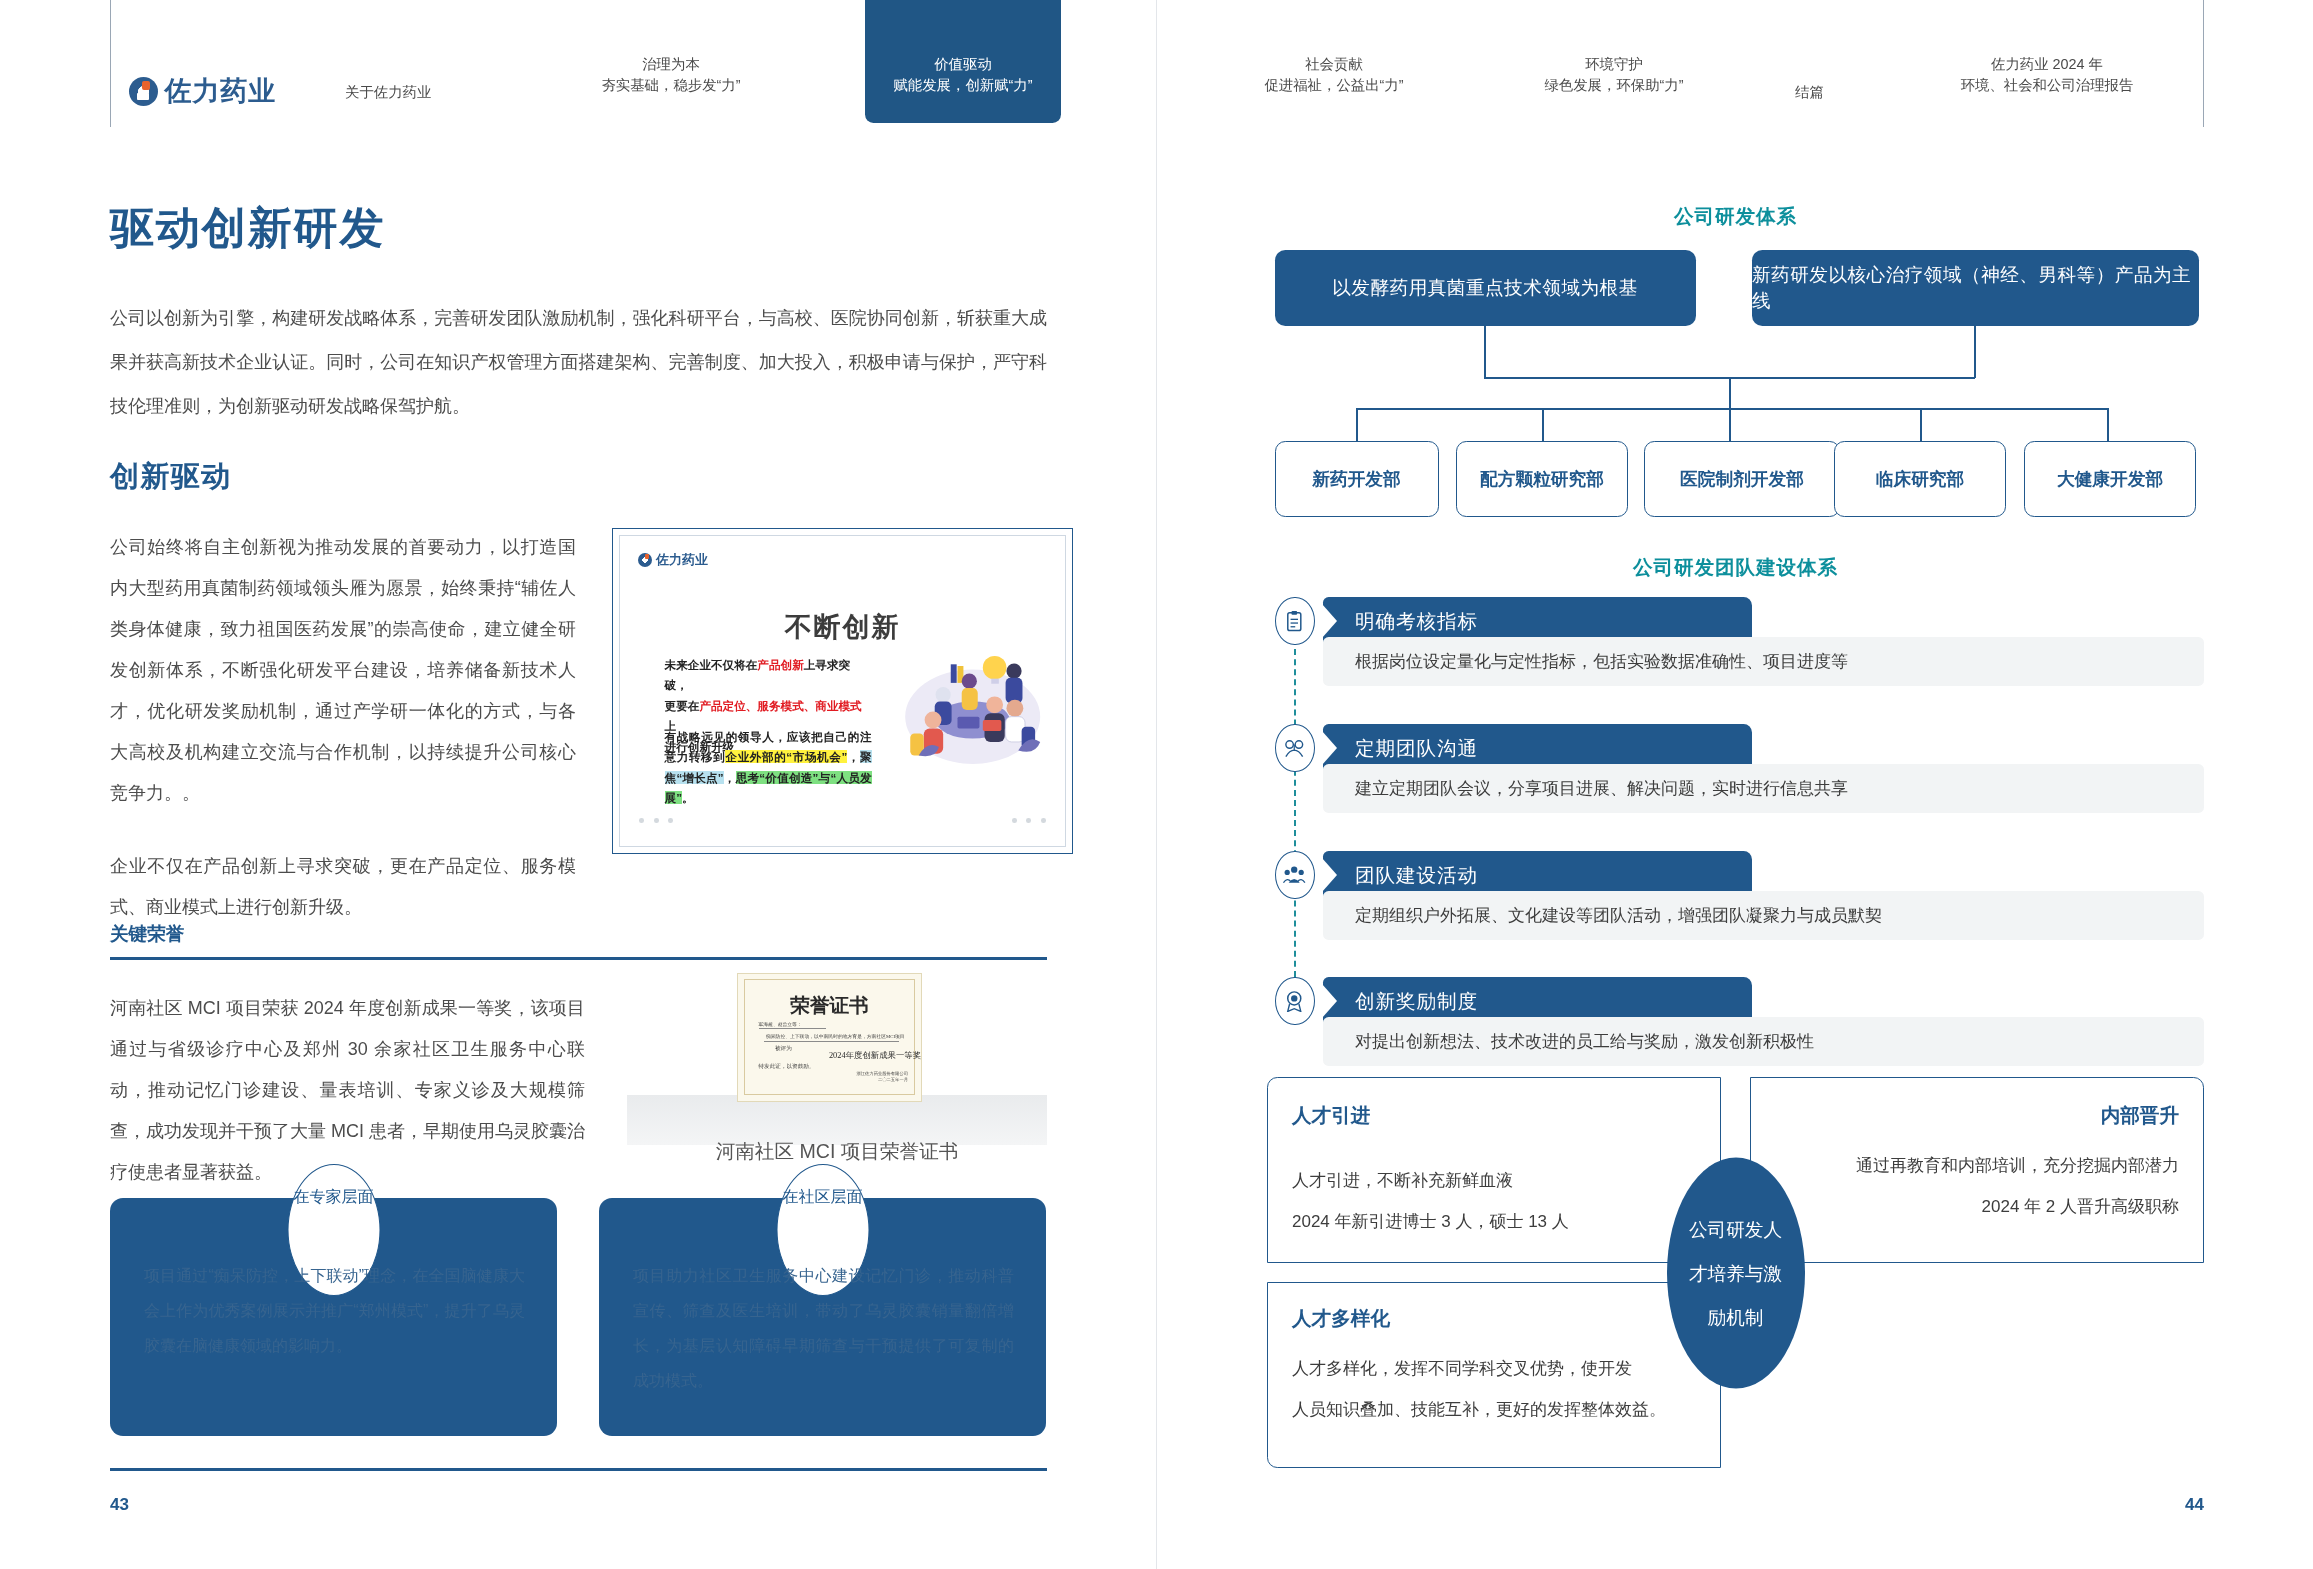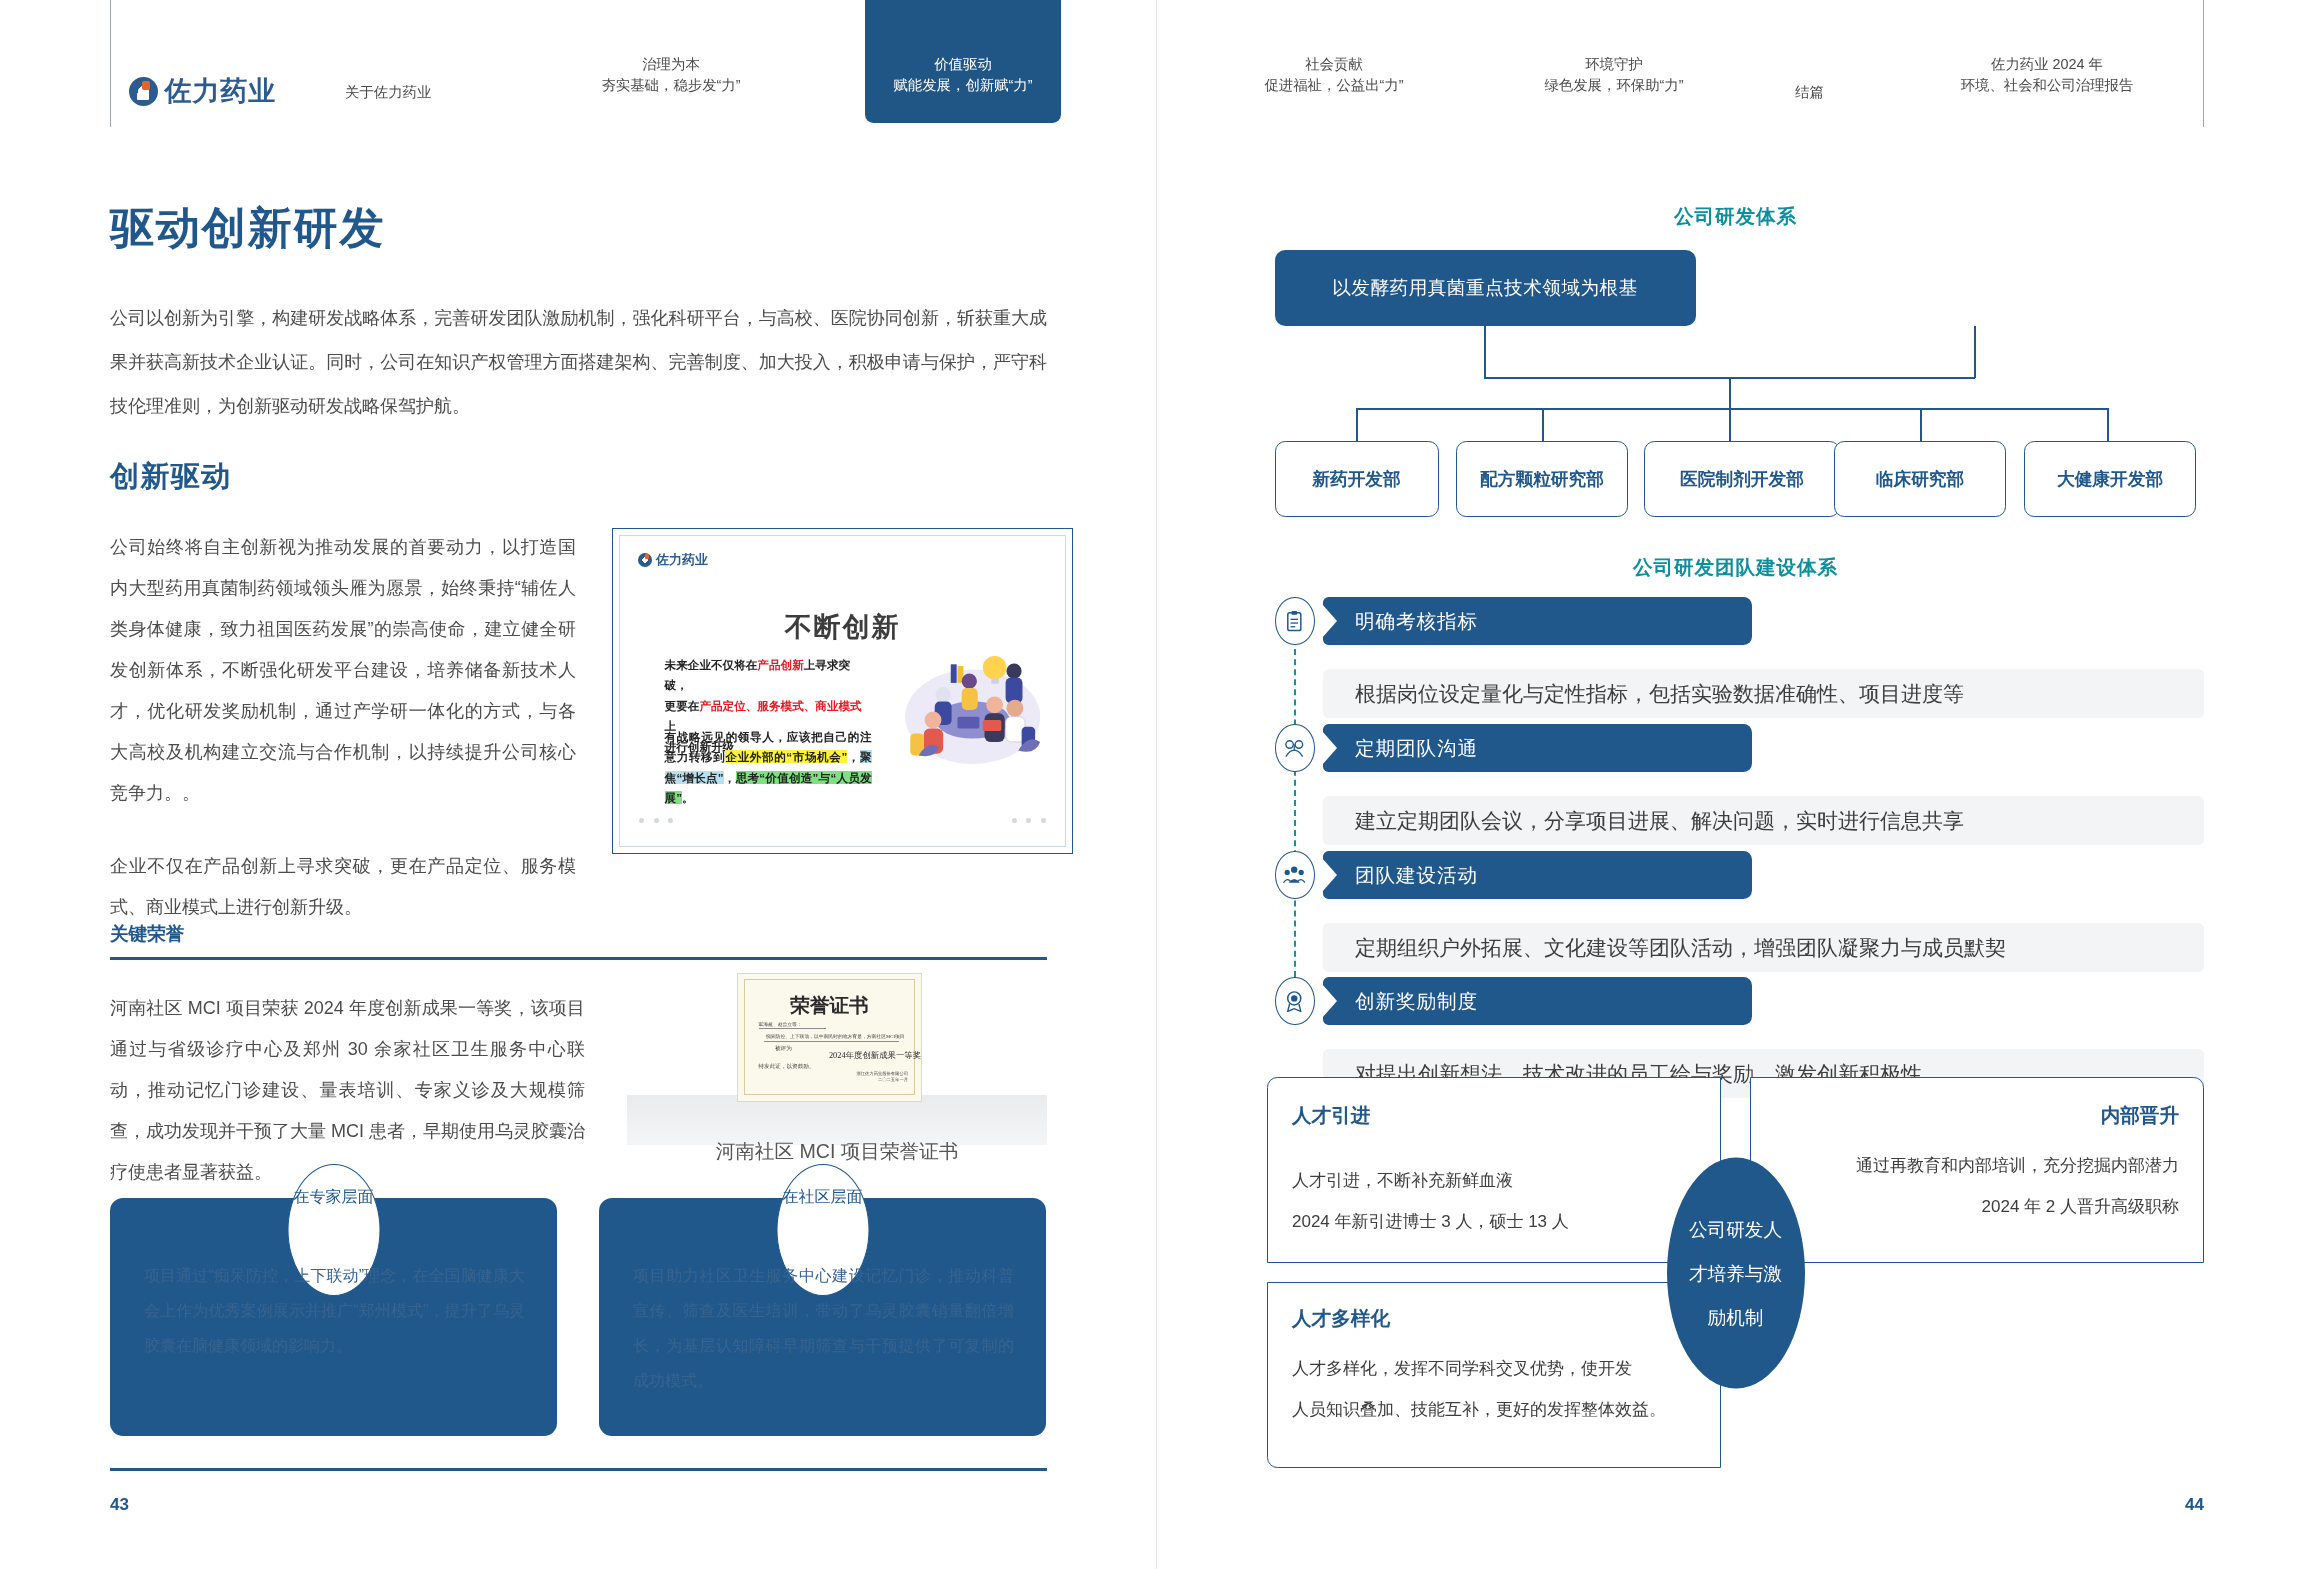--- a/index.html
+++ b/index.html
@@ -203,24 +203,24 @@
     background:#21588c; color:#fff; border-radius:5.6px 8.4px 8.4px 5.6px;
     display:flex; align-items:center; padding-left:32px;
     font-size:19.6px; letter-spacing:0.9px;
   }
   .tl-head::before{
     content:""; position:absolute; left:-0.9px; top:6.5px;
     border-top:17.7px solid transparent; border-bottom:17.7px solid transparent;
     border-left:15px solid #fff;
   }
   .tl-body {
-    position:absolute; left:56px; top:72px; width:881px; height:49px;
+    position:absolute; left:56px; top:40px; width:881px; height:49px;
     background:#f2f4f5; border-radius:5.6px;
     display:flex; align-items:center; padding-left:32px;
-    font-size:21px; color:#3d3d3d;
+    font-size:17px; color:#3d3d3d;
   }
 
   
   .quad { position:absolute; left:0; top:1077px; width:937px; height:392px; }
   .qbox {
     position:absolute; width:454px; height:186px;
     border:1.5px solid #21588c; background:#fff;
   }
   .qbox.q1 { left:0;   top:0;   border-radius:10.3px 0 0 0; }
   .qbox.q2 { left:483px; top:0;  border-radius:0 10.3px 0 0; }
@@ -411,20 +411,21 @@
         <span class="l2">环境、社会和公司治理报告</span>
       </div>
     </div>
 
     <div class="rp-inner">
 
       <div class="sec-title" style="top:203px;">公司研发体系</div>
 
       <div class="org">
         <div class="org-top a">以发酵药用真菌重点技术领域为根基</div>
+        <div class="org-top b">新药研发以核心治疗领域（神经、男科等）产品为主线</div>
 
         <div class="ln" style="left:217px;top:76px;width:1.9px;height:52px;"></div>
         <div class="ln" style="left:707px;top:76px;width:1.9px;height:52px;"></div>
         <div class="ln" style="left:217px;top:127px;width:491px;height:1.9px;"></div>
         <div class="ln" style="left:462px;top:127px;width:1.9px;height:33px;"></div>
         <div class="ln" style="left:89px;top:158px;width:753px;height:1.9px;"></div>
         <div class="ln" style="left:89px;top:158px;width:1.9px;height:34px;"></div>
         <div class="ln" style="left:275px;top:158px;width:1.9px;height:34px;"></div>
         <div class="ln" style="left:462px;top:158px;width:1.9px;height:34px;"></div>
         <div class="ln" style="left:653px;top:158px;width:1.9px;height:34px;"></div>

